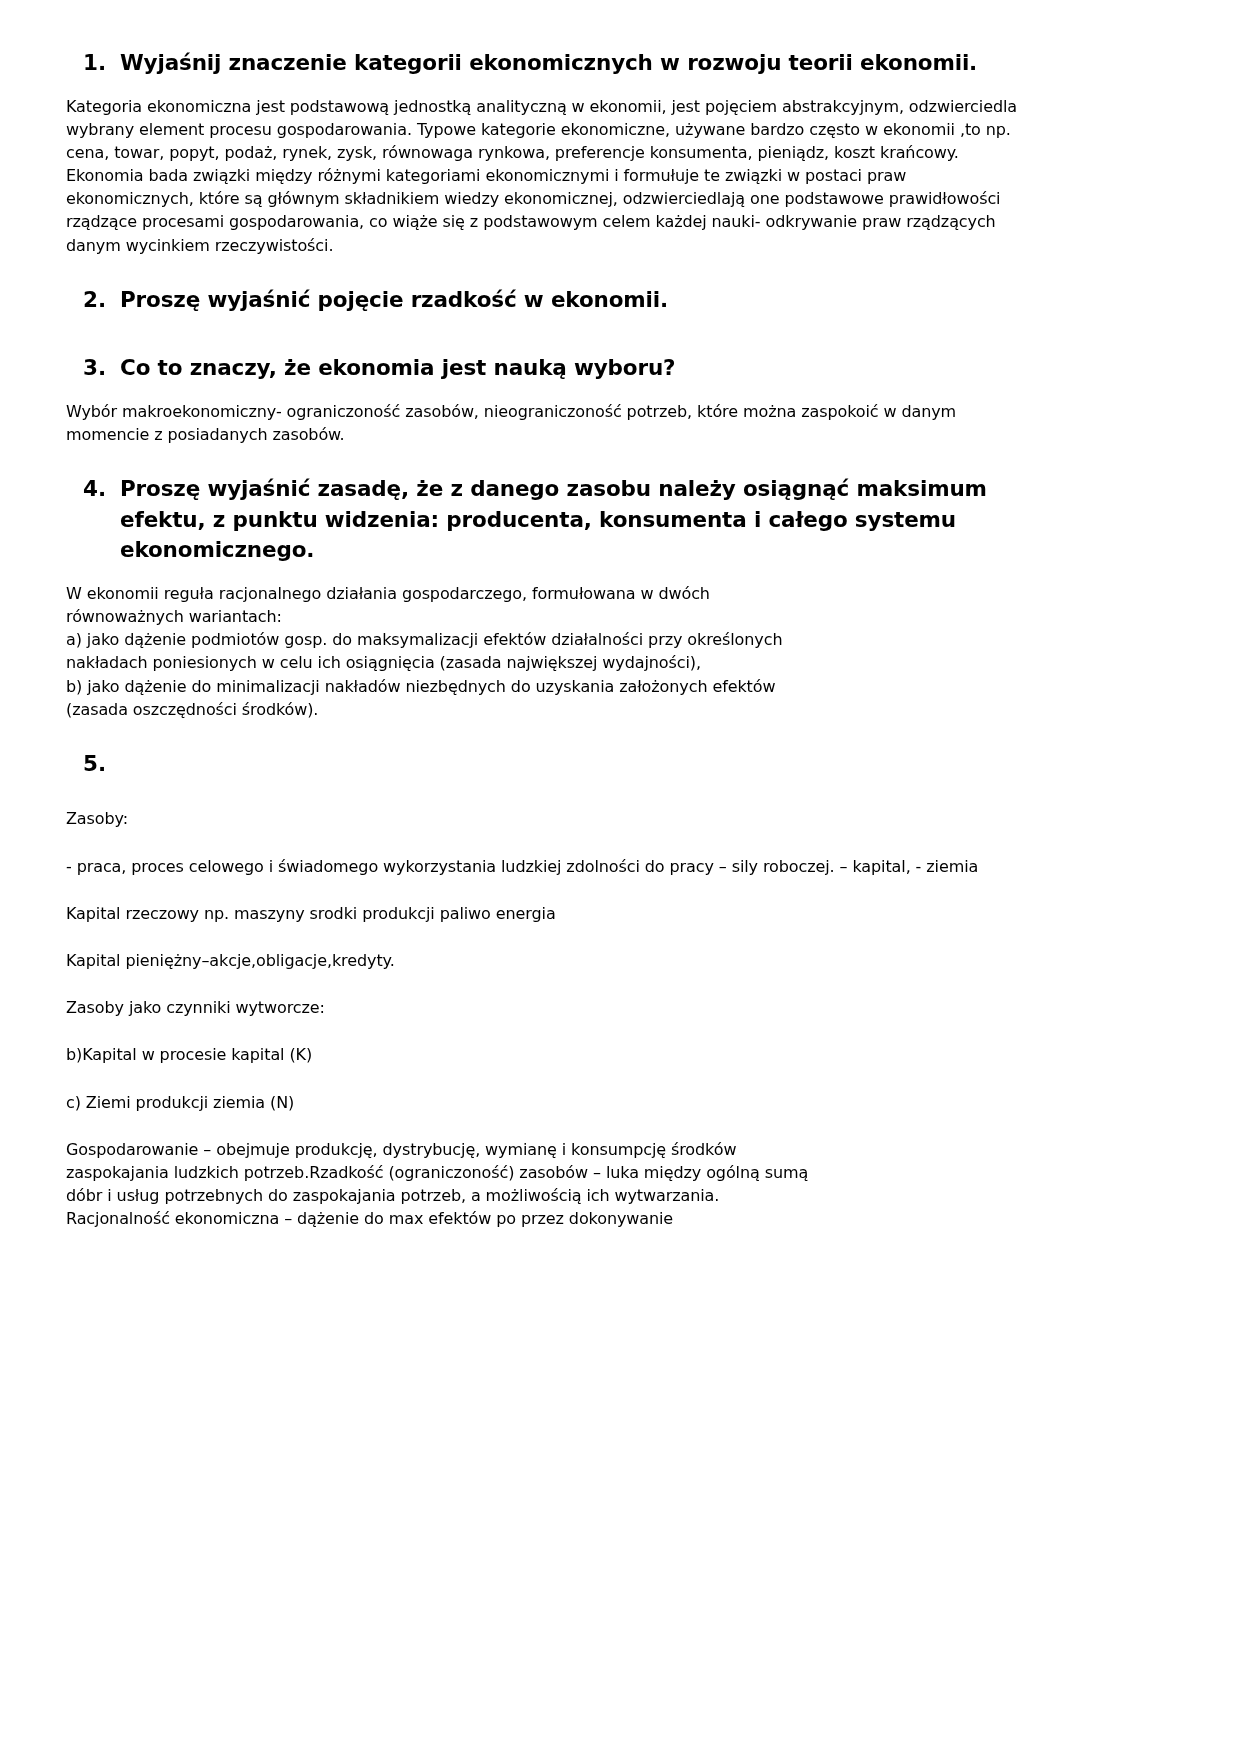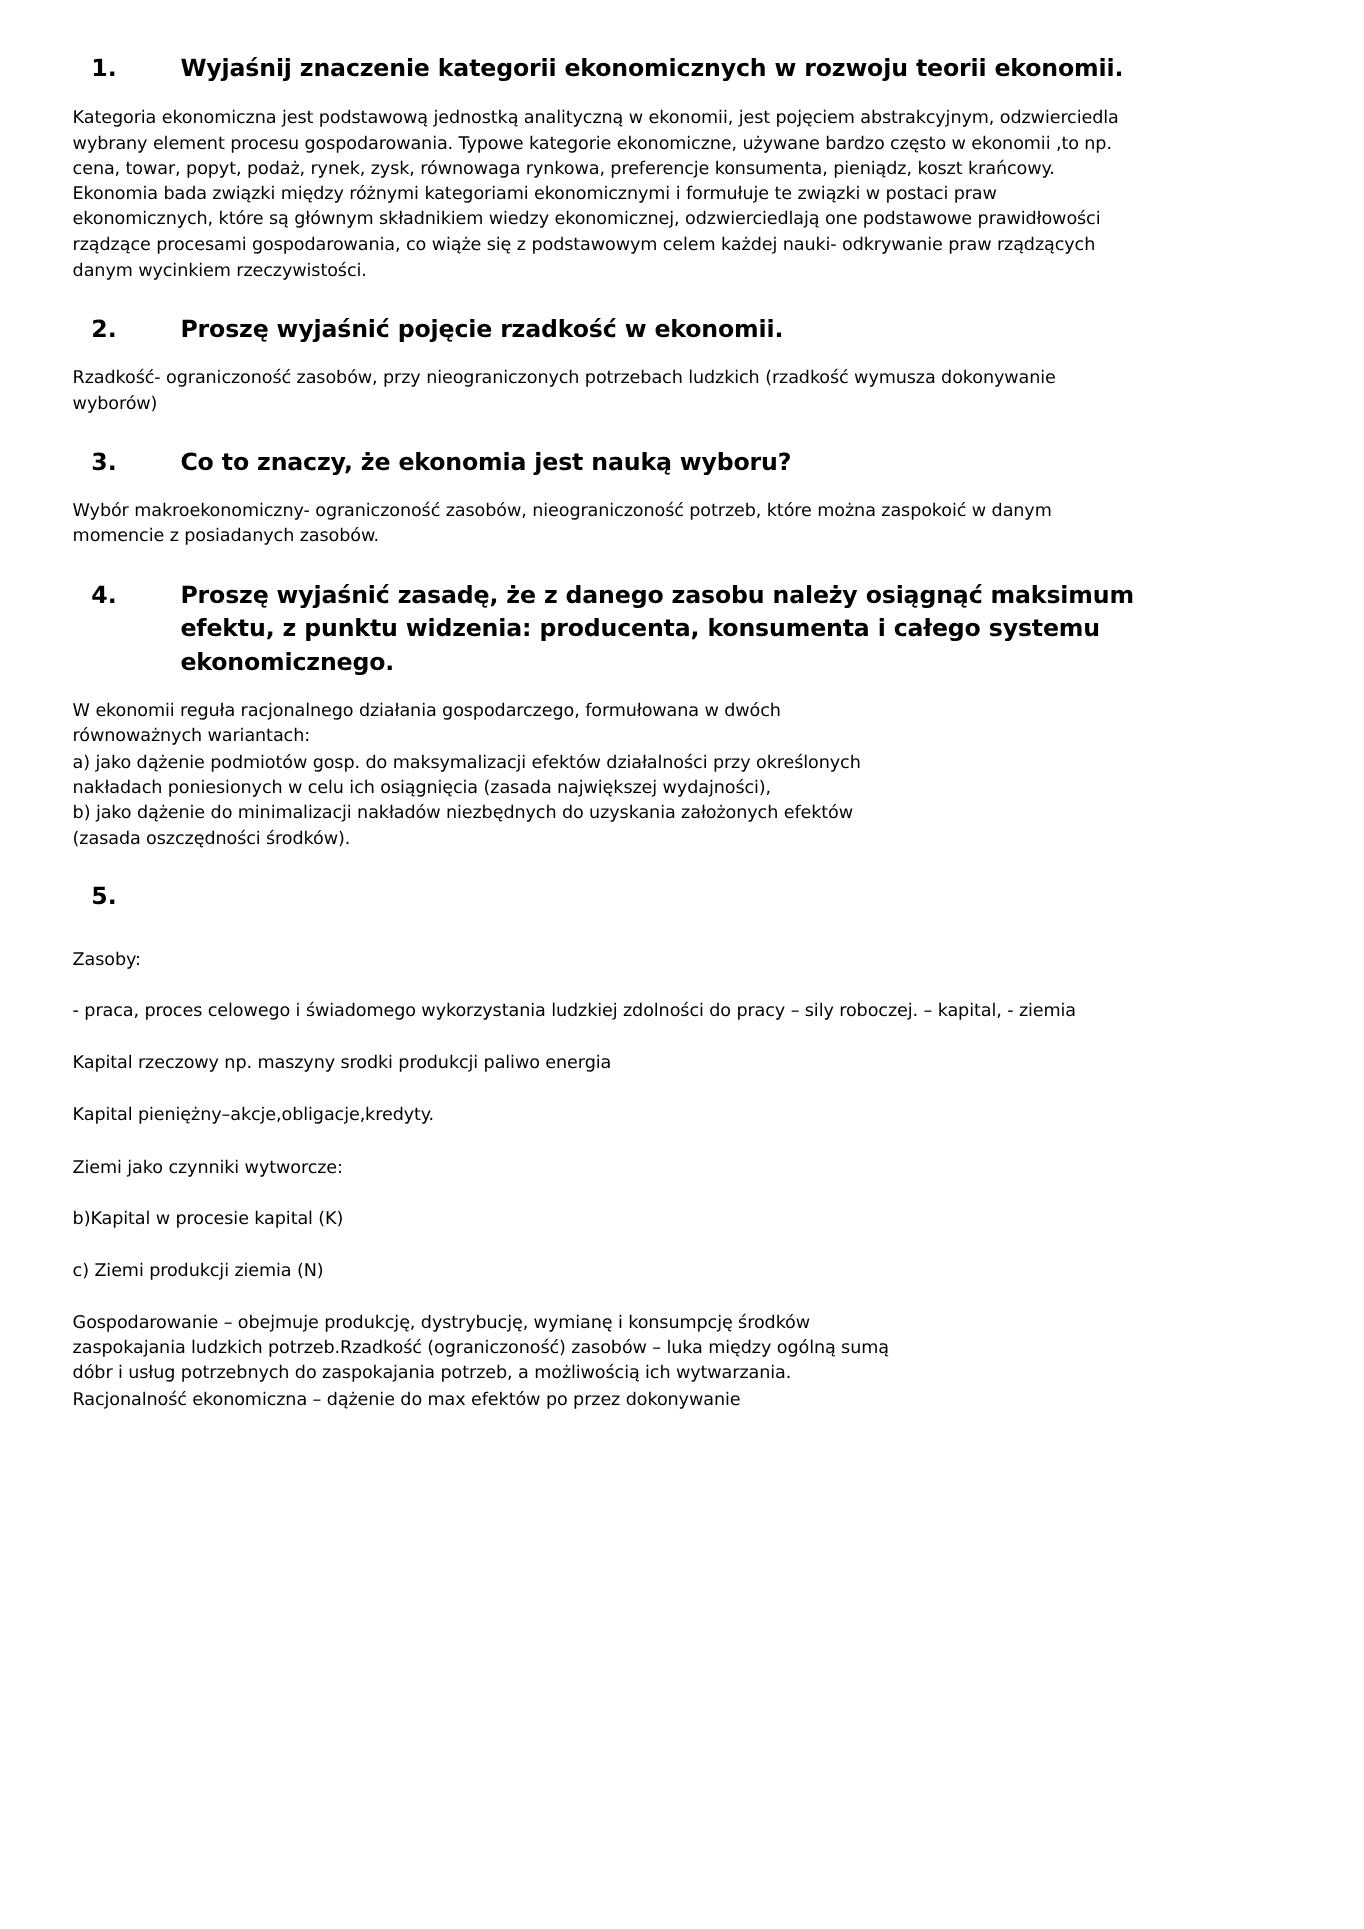--- a/index.html
+++ b/index.html
@@ -41,21 +41,20 @@
     line-height: 1.42;
     letter-spacing: -0.1px;
   }
   .q-text {
     flex: 1 1 auto;
     font-weight: bold;
     font-size: 21.5px;
     line-height: 1.42;
     letter-spacing: -0.15px;
     max-width: 900px;
-    margin-left: 44px;
   }
 
   
   .para {
     margin: 0 0 6px 0;
     font-size: 16px;
     line-height: 1.45;
     letter-spacing: -0.1px;
     max-width: 960px;
     white-space: pre-line;
@@ -77,21 +76,20 @@
   <div class="block-gap-sm"></div>
   <p class="para">Kategoria ekonomiczna jest podstawową jednostką analityczną w ekonomii, jest pojęciem abstrakcyjnym, odzwierciedla wybrany element procesu gospodarowania. Typowe kategorie ekonomiczne, używane bardzo często  w ekonomii ,to np. cena, towar, popyt, podaż, rynek, zysk, równowaga rynkowa, preferencje konsumenta, pieniądz, koszt krańcowy. Ekonomia bada związki między różnymi kategoriami ekonomicznymi i formułuje te związki w postaci praw ekonomicznych, które są głównym składnikiem wiedzy ekonomicznej, odzwierciedlają one podstawowe prawidłowości rządzące procesami gospodarowania, co wiąże się z podstawowym celem każdej nauki- odkrywanie praw rządzących danym wycinkiem rzeczywistości.</p>
 
   <div class="block-gap-lg"></div>
 
   <div class="q-item">
     <div class="q-num">2.</div>
     <div class="q-text">Proszę wyjaśnić pojęcie rzadkość w ekonomii.</div>
   </div>
   <div class="block-gap-sm"></div>
-  <p class="para">Rzadkość- ograniczoność zasobów, przy nieograniczonych potrzebach ludzkich (rzadkość wymusza dokonywanie wyborów)</p>
 
   <div class="block-gap-lg"></div>
 
   <div class="q-item">
     <div class="q-num">3.</div>
     <div class="q-text">Co to znaczy, że ekonomia jest nauką wyboru?</div>
   </div>
   <div class="block-gap-sm"></div>
   <p class="para">Wybór makroekonomiczny- ograniczoność zasobów, nieograniczoność potrzeb, które można zaspokoić w danym momencie z posiadanych zasobów.</p>
 
@@ -113,21 +111,21 @@
 
   <div class="q-item">
     <div class="q-num">5.</div>
   </div>
   <div class="block-gap-sm"></div>
 
   <p class="para gap-after">Zasoby:</p>
   <p class="para gap-after">- praca, proces celowego i świadomego wykorzystania ludzkiej zdolności do pracy – sily roboczej. – kapital, - ziemia</p>
   <p class="para gap-after">Kapital rzeczowy np. maszyny srodki produkcji paliwo energia</p>
   <p class="para gap-after">Kapital pieniężny–akcje,obligacje,kredyty.</p>
-  <p class="para gap-after">Ziemi jako czynniki wytworcze:</p>
+  <p class="para gap-after">Zasoby jako czynniki wytworcze:</p>
   <p class="para gap-after">b)Kapital w procesie kapital (K)</p>
   <p class="para gap-after">c) Ziemi produkcji ziemia (N)</p>
   <p class="para">Gospodarowanie – obejmuje produkcję, dystrybucję, wymianę i konsumpcję środków
 zaspokajania ludzkich potrzeb.Rzadkość (ograniczoność) zasobów – luka między ogólną sumą
 dóbr i usług potrzebnych do zaspokajania potrzeb, a możliwością ich wytwarzania.
 Racjonalność ekonomiczna – dążenie do max efektów po przez dokonywanie</p>
 
 </div>
 
 </body></html>

